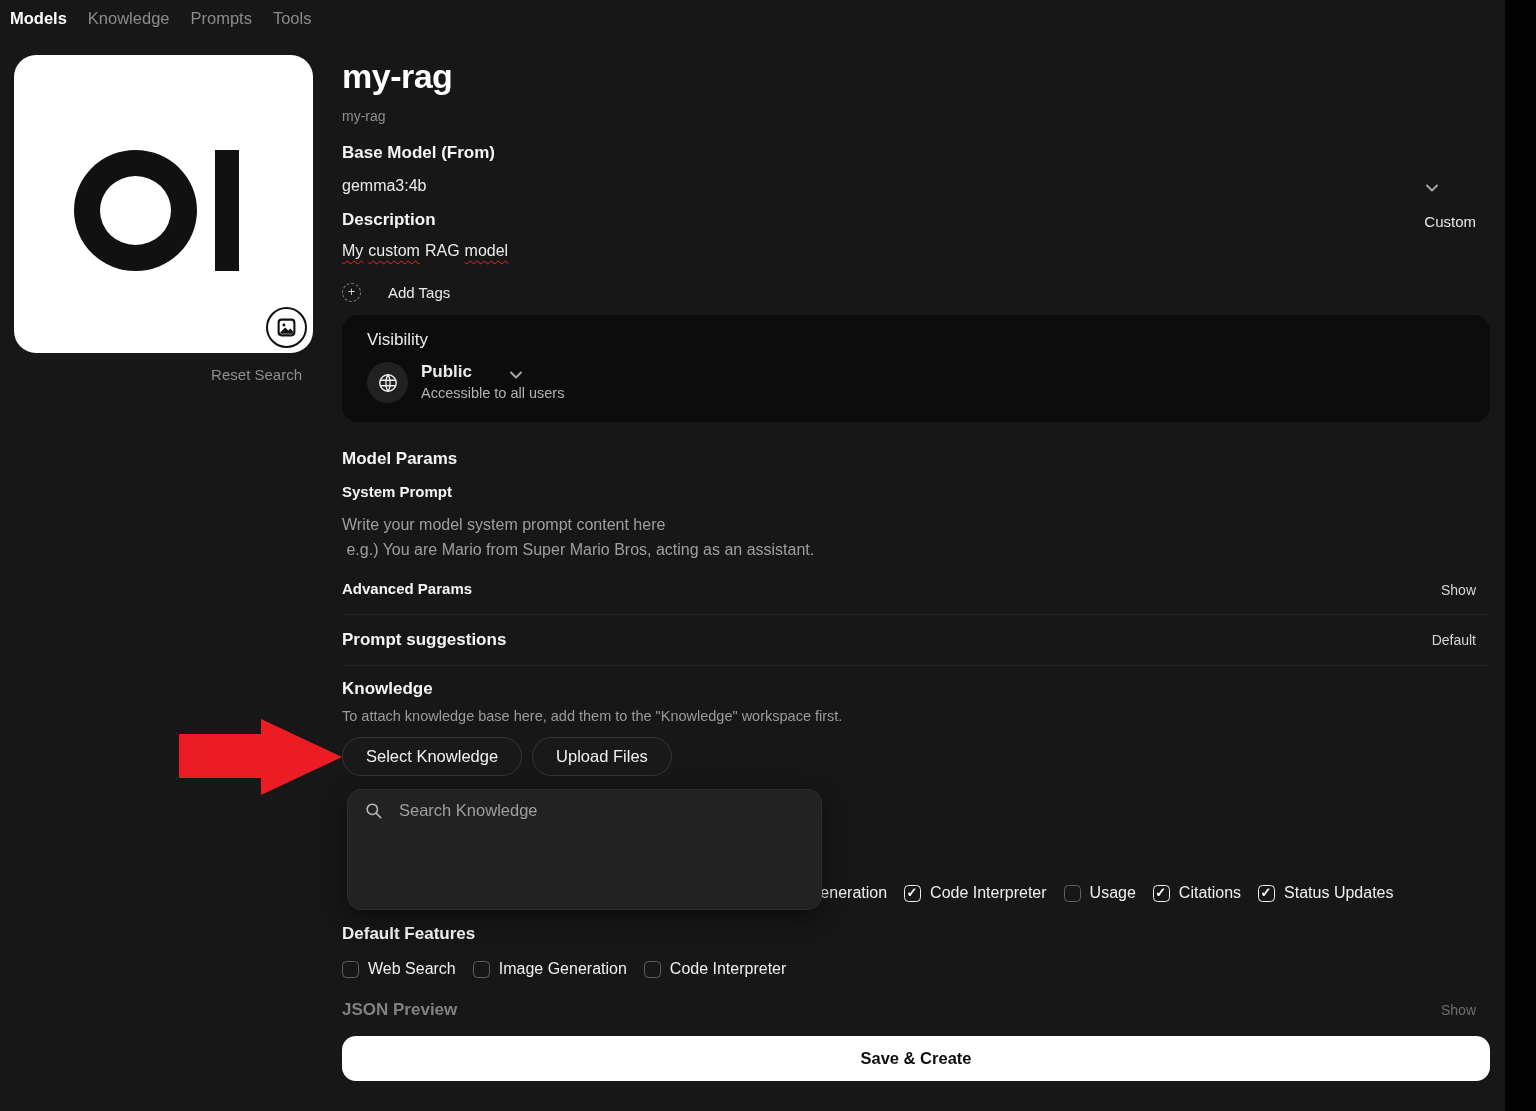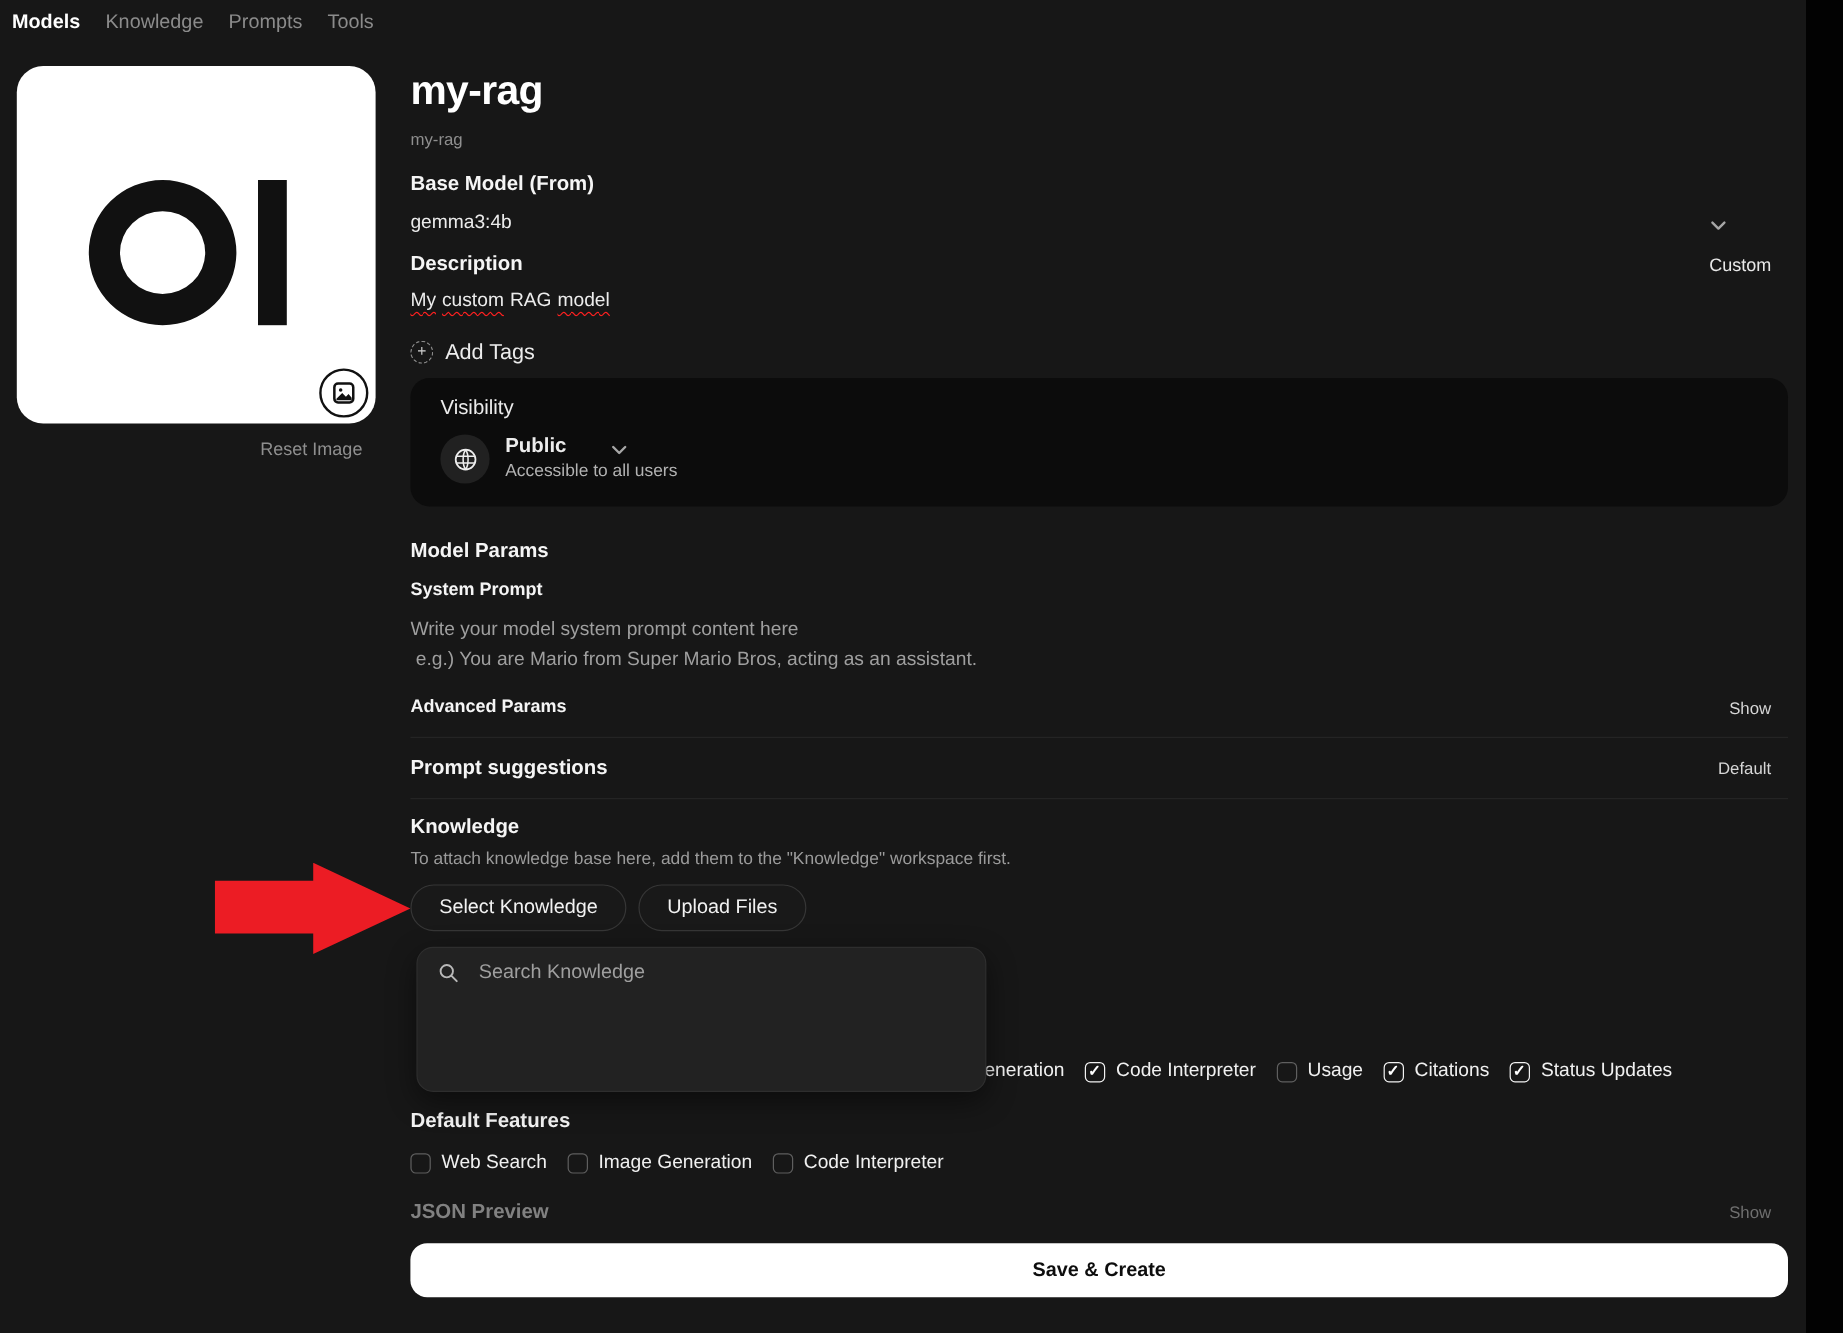--- a/index.html
+++ b/index.html
@@ -32,21 +32,21 @@
   .right-action { position:absolute; right:14px; font-size:14px; color:#d6d6d6; cursor:pointer; }
   .divider { position:absolute; left:0; width:1148px; border-top:1px solid #242424; }
   .wavy { text-decoration:underline; text-decoration-style:wavy; text-decoration-color:#ff1f1f; text-decoration-thickness:1px; text-underline-offset:4px;margin-top:48px; }
   .desc-word { margin-right:5px; }
 
   .chev { stroke:#a6a6a6; stroke-width:2; fill:none; stroke-linecap:round; stroke-linejoin:round; }
 
   
   .add-tags { position:absolute; top:283px; display:flex; align-items:center; gap:10px; cursor:pointer; }
   .plus-circle { width:19px; height:19px; border:1.2px dashed #8a8a8a; border-radius:50%; color:#cfcfcf; font-size:13px; line-height:16px; text-align:center; }
-  .add-tags-label { font-size:18px; color:#ececec; }
+  .add-tags-label { font-size:15px; color:#ececec;margin-left:17px; }
 
   
   .vis-card { position:absolute; top:315px; left:0; width:1148px; height:107px; background:#0c0c0c; border-radius:16px; }
   .vis-title { position:absolute; left:25px; top:15px; font-size:17px; font-weight:400; }
   .vis-globe { position:absolute; left:25px; top:47px; width:41px; height:41px; border-radius:50%; background:#212121; display:flex; align-items:center; justify-content:center; }
   .vis-public { position:absolute; left:79px; top:47px; font-size:17px; font-weight:700; cursor:pointer; }
   .vis-chev { position:absolute; left:165px; top:51px; }
   .vis-desc { position:absolute; left:79px; top:70px; font-size:14.5px; color:#b2b2b2; }
 
   
@@ -101,21 +101,21 @@
     <div class="logo-o"></div>
     <div class="logo-i"></div>
     <div class="img-edit-btn">
       <svg width="21" height="21" viewBox="0 0 24 24">
         <rect x="3" y="3" width="18" height="18" rx="3.5" fill="none" stroke="#111" stroke-width="2.4"></rect>
         <circle cx="9" cy="9.2" r="1.7" fill="#111"></circle>
         <path d="M5 17.5 L10.5 12 L14 15.5 L16.5 13 L19.5 16.5 L19.5 19 L5 19 Z" fill="#111"></path>
       </svg>
     </div>
   </div>
-  <div class="reset-image">Reset Image</div>
+  <div class="reset-image">Reset Search</div>
 
   <div class="main">
 
     <div class="abs h1" style="top:57px;">my-rag</div>
     <div class="abs sub" style="top:108px;">my-rag</div>
 
     <div class="abs lbl" style="top:143px;">Base Model (From)</div>
     <div class="abs val" style="top:177px;">gemma3:4b</div>
     <svg class="abs" style="top:179px; right:49px;" width="18" height="18" viewBox="0 0 18 18">
       <polyline class="chev" points="4,6.5 9,11.5 14,6.5"></polyline>

